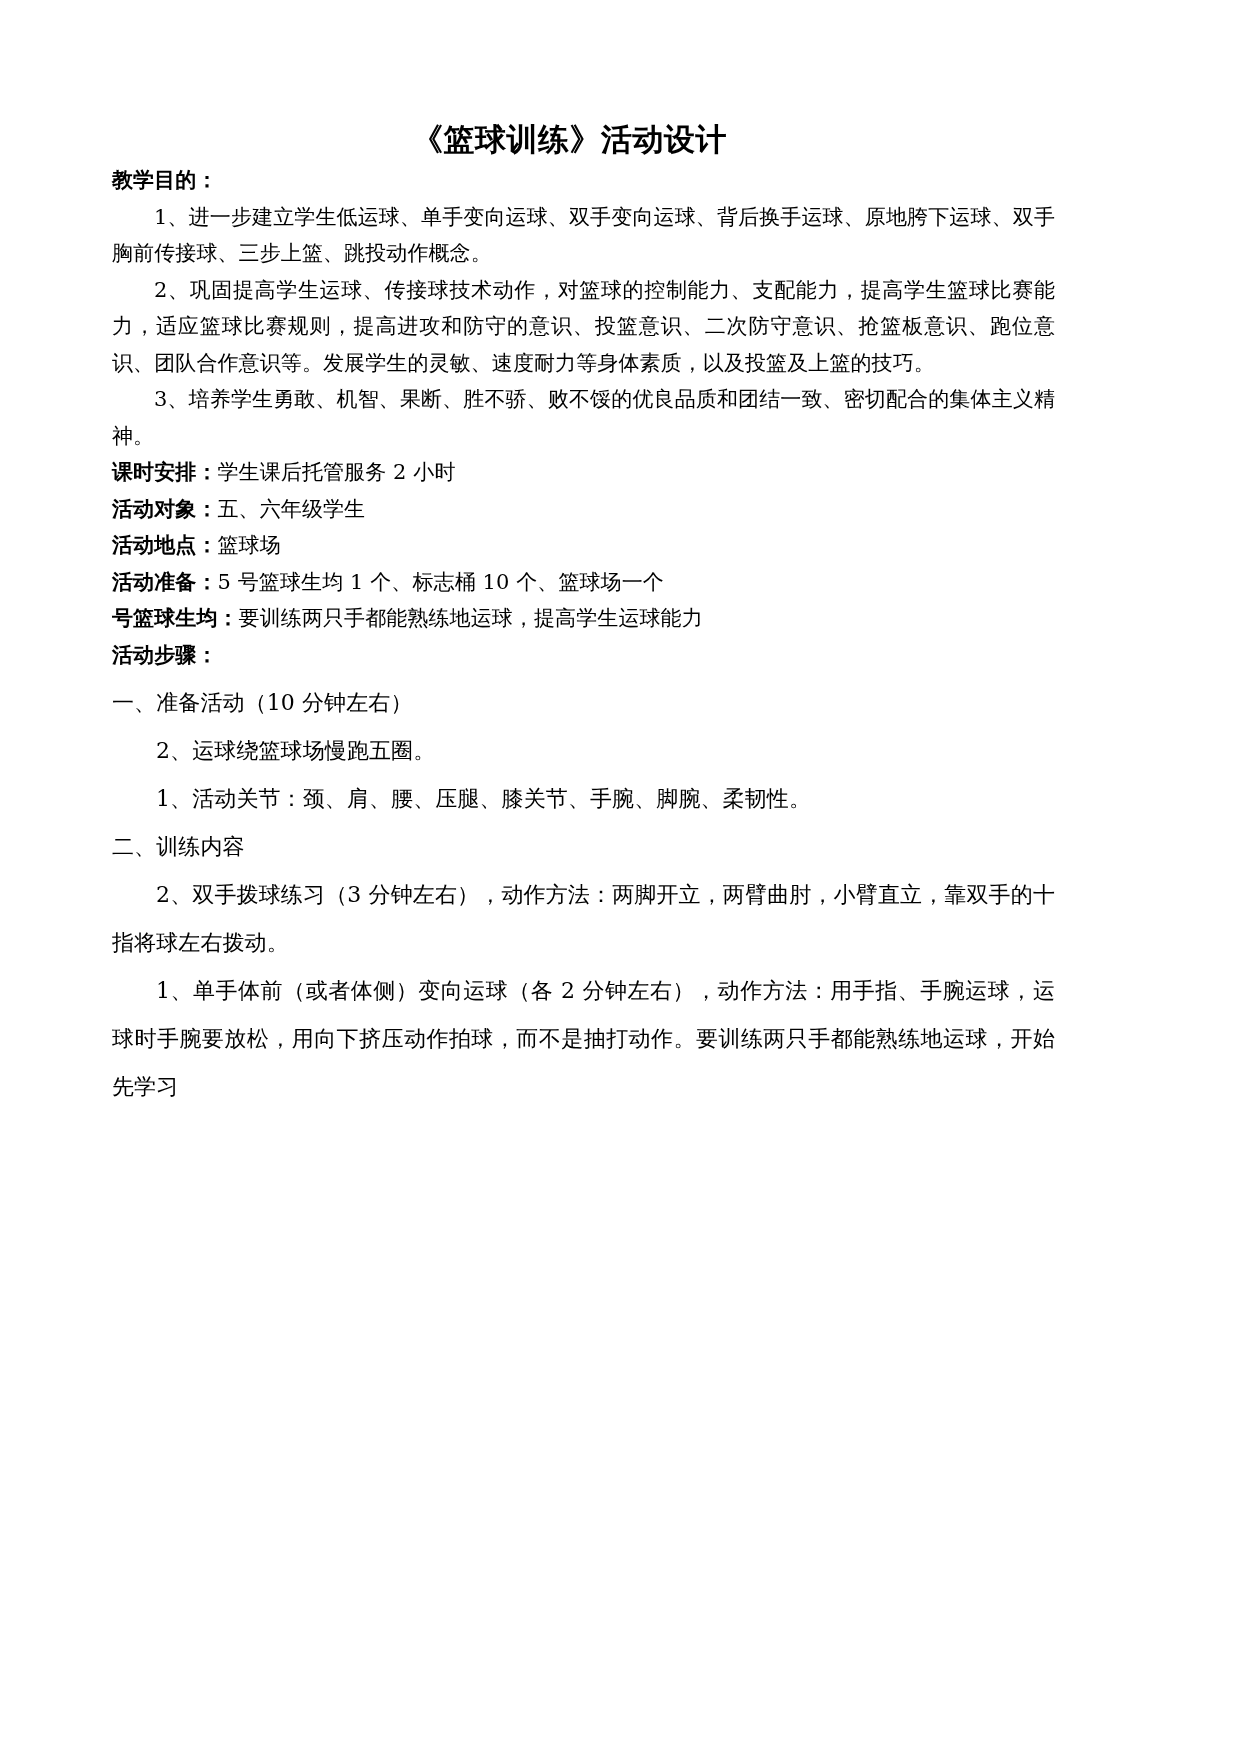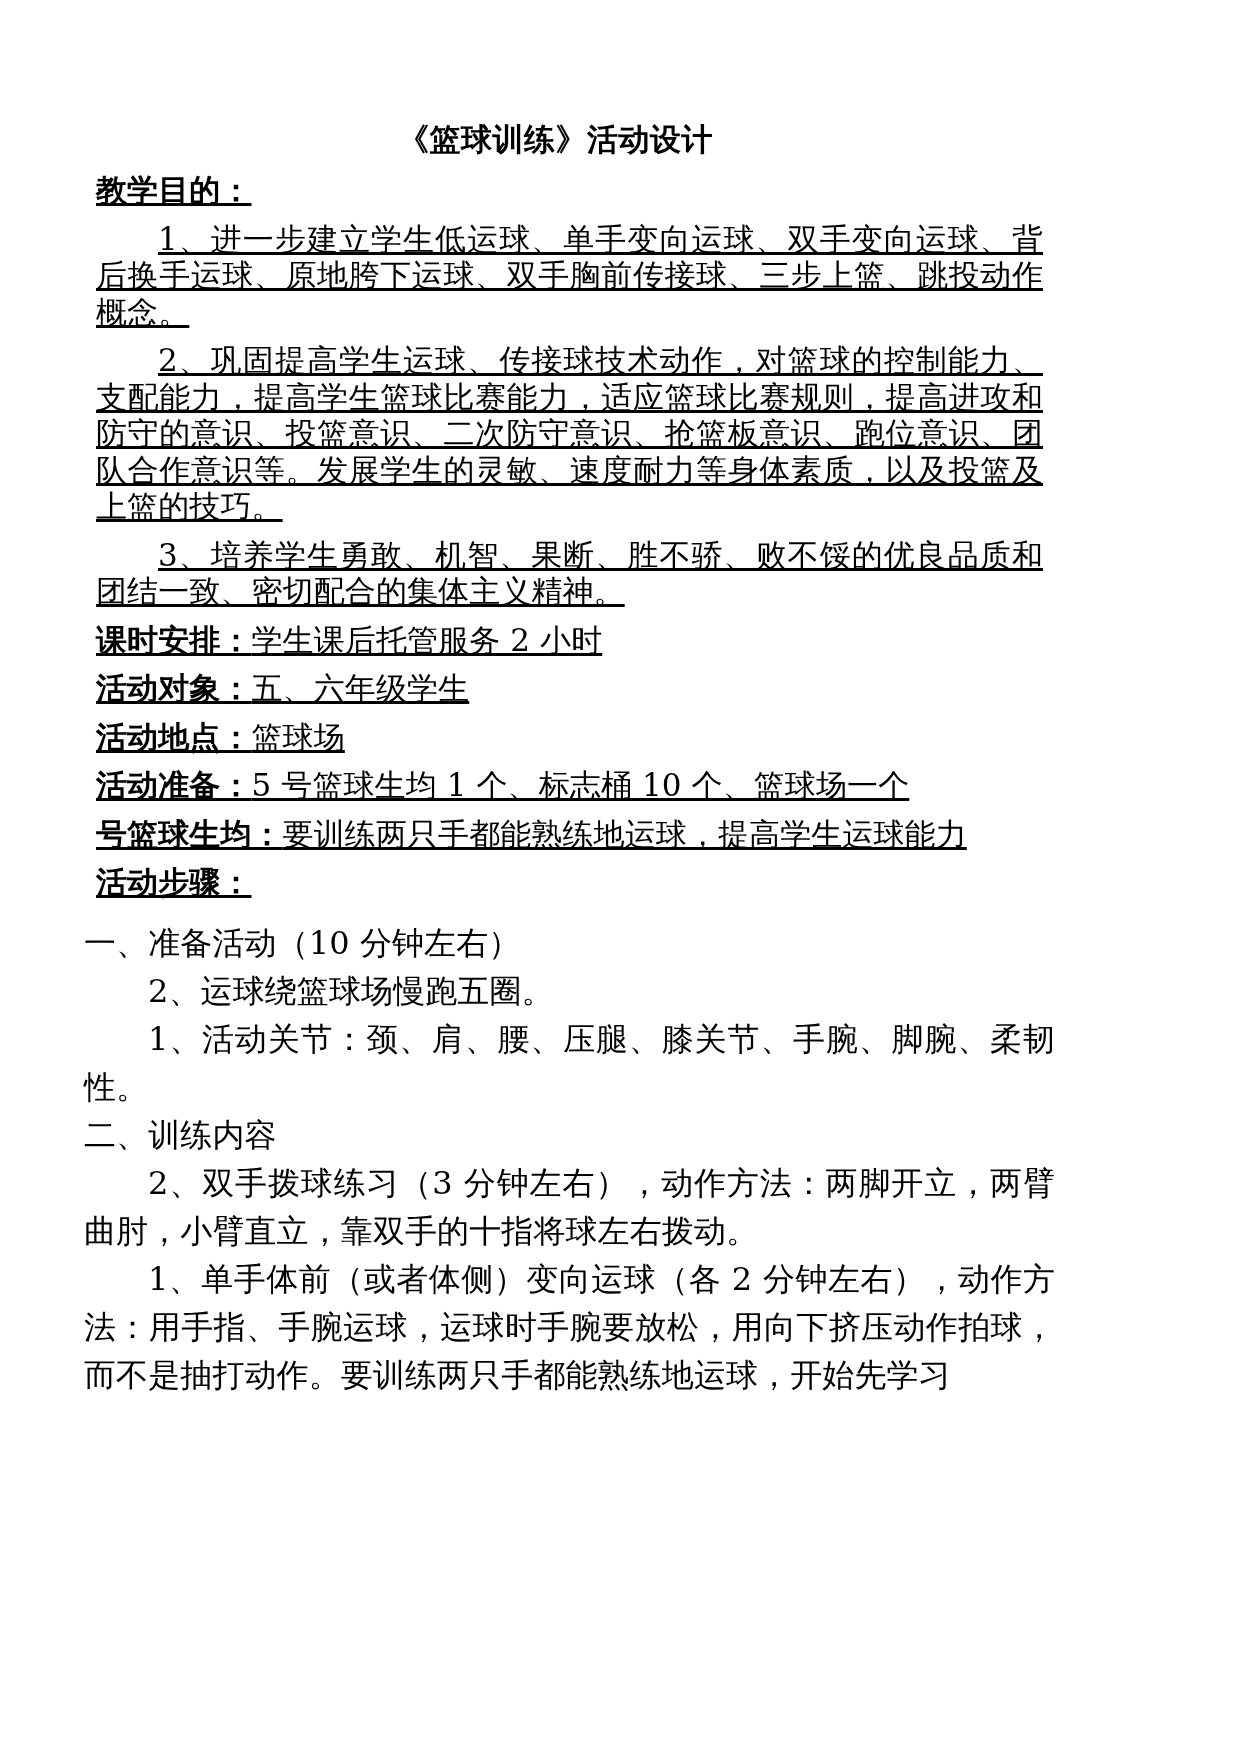--- a/index.html
+++ b/index.html
@@ -14,49 +14,48 @@
     font-family: "DejaVu Serif", "Liberation Serif", serif;
     color: #000000;
     -webkit-font-smoothing: none;
   }
 
   .page {
     position: relative;
     width: 1240px;
     height: 1753px;
     box-sizing: border-box;
-    padding: 118px 185px 0 84px;
+    padding: 118px 185px 0 112px;
     background: #ffffff;
     overflow: hidden;
   }
 
   .doc-title {
     text-align: center;
     font-size: 31px;
     font-weight: bold;
     line-height: 42px;
     margin: 0 0 2px 0;
     letter-spacing: 0.5px;
     padding-right: 28px;
   }
 
   
   .block-tight p {
-    margin: 12px;
-    font-size: 31px;
+    margin: 0;
+    font-size: 21px;
     line-height: 36.5px;
     text-align: justify;
     text-justify: inter-ideograph;
     letter-spacing: 0.1px;
-    text-decoration: underline;
   }
   
   .block-loose p {
     margin: 0;
-    font-size: 32px;
+    font-size: 22px;
     line-height: 48px;
     text-align: justify;
     text-justify: inter-ideograph;
     letter-spacing: 0.1px;
   }
 
   .indent { text-indent: 2em; }
   .lead { font-weight: bold; }
   .hdr  { font-weight: bold; }
 

